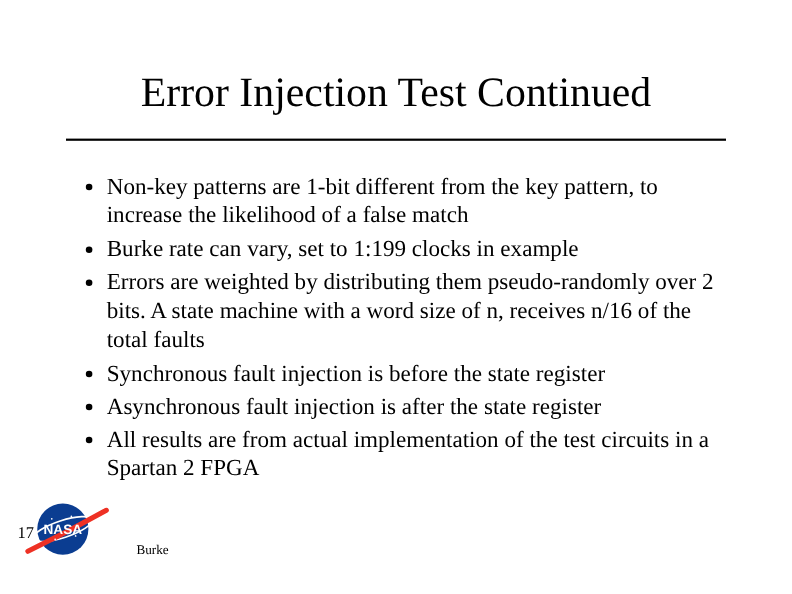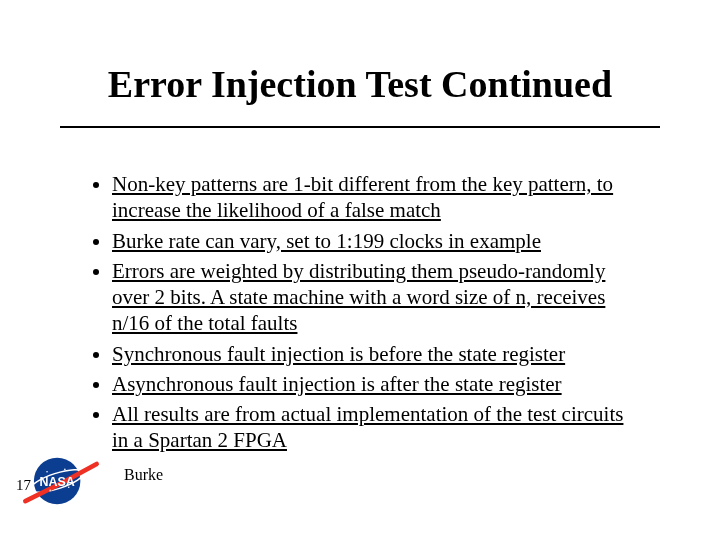--- a/index.html
+++ b/index.html
@@ -17,42 +17,41 @@
     width: 720px;
     height: 540px;
   }
   .title {
     position: absolute;
     top: 62px;
     left: 0;
     width: 720px;
     text-align: center;
     font-size: 38px;
-    font-weight: bold;
+    font-weight: normal;
   }
   .title-rule {
     position: absolute;
     top: 118px;
     left: 60px;
     width: 600px;
     border: 0;
     border-top: 2px solid #000;
   }
   .bullets {
     position: absolute;
     top: 155px;
     left: 74px;
     width: 586px;
     font-size: 21px;
     line-height: 1.25;
   }
   .bullets ul {
-    margin: 16px;
+    margin: 1px;
     padding-left: 22px;
-    text-decoration: underline;
   }
   .bullets li {
     margin-bottom: 4px;
   }
   .footer {
     position: absolute;
     left: 0;
     bottom: 16px;
     width: 576px;
     height: 70px;
@@ -66,22 +65,22 @@
   }
   .swoosh {
     stroke: #ee3124;
     stroke-width: 6;
     fill: none;
     stroke-linecap: round;
   }
   .footer-author {
     position: absolute;
     left: 124px;
-    bottom: 40px;
-    font-size: 16px;
+    bottom: 16px;
+    font-size: 12px;
   }
   .footer-page {
     position: absolute;
     left: 16px;
     width: 720px;
     bottom: 30px;
     text-align: left;
     font-size: 15px;
   }
   .footer-right {

